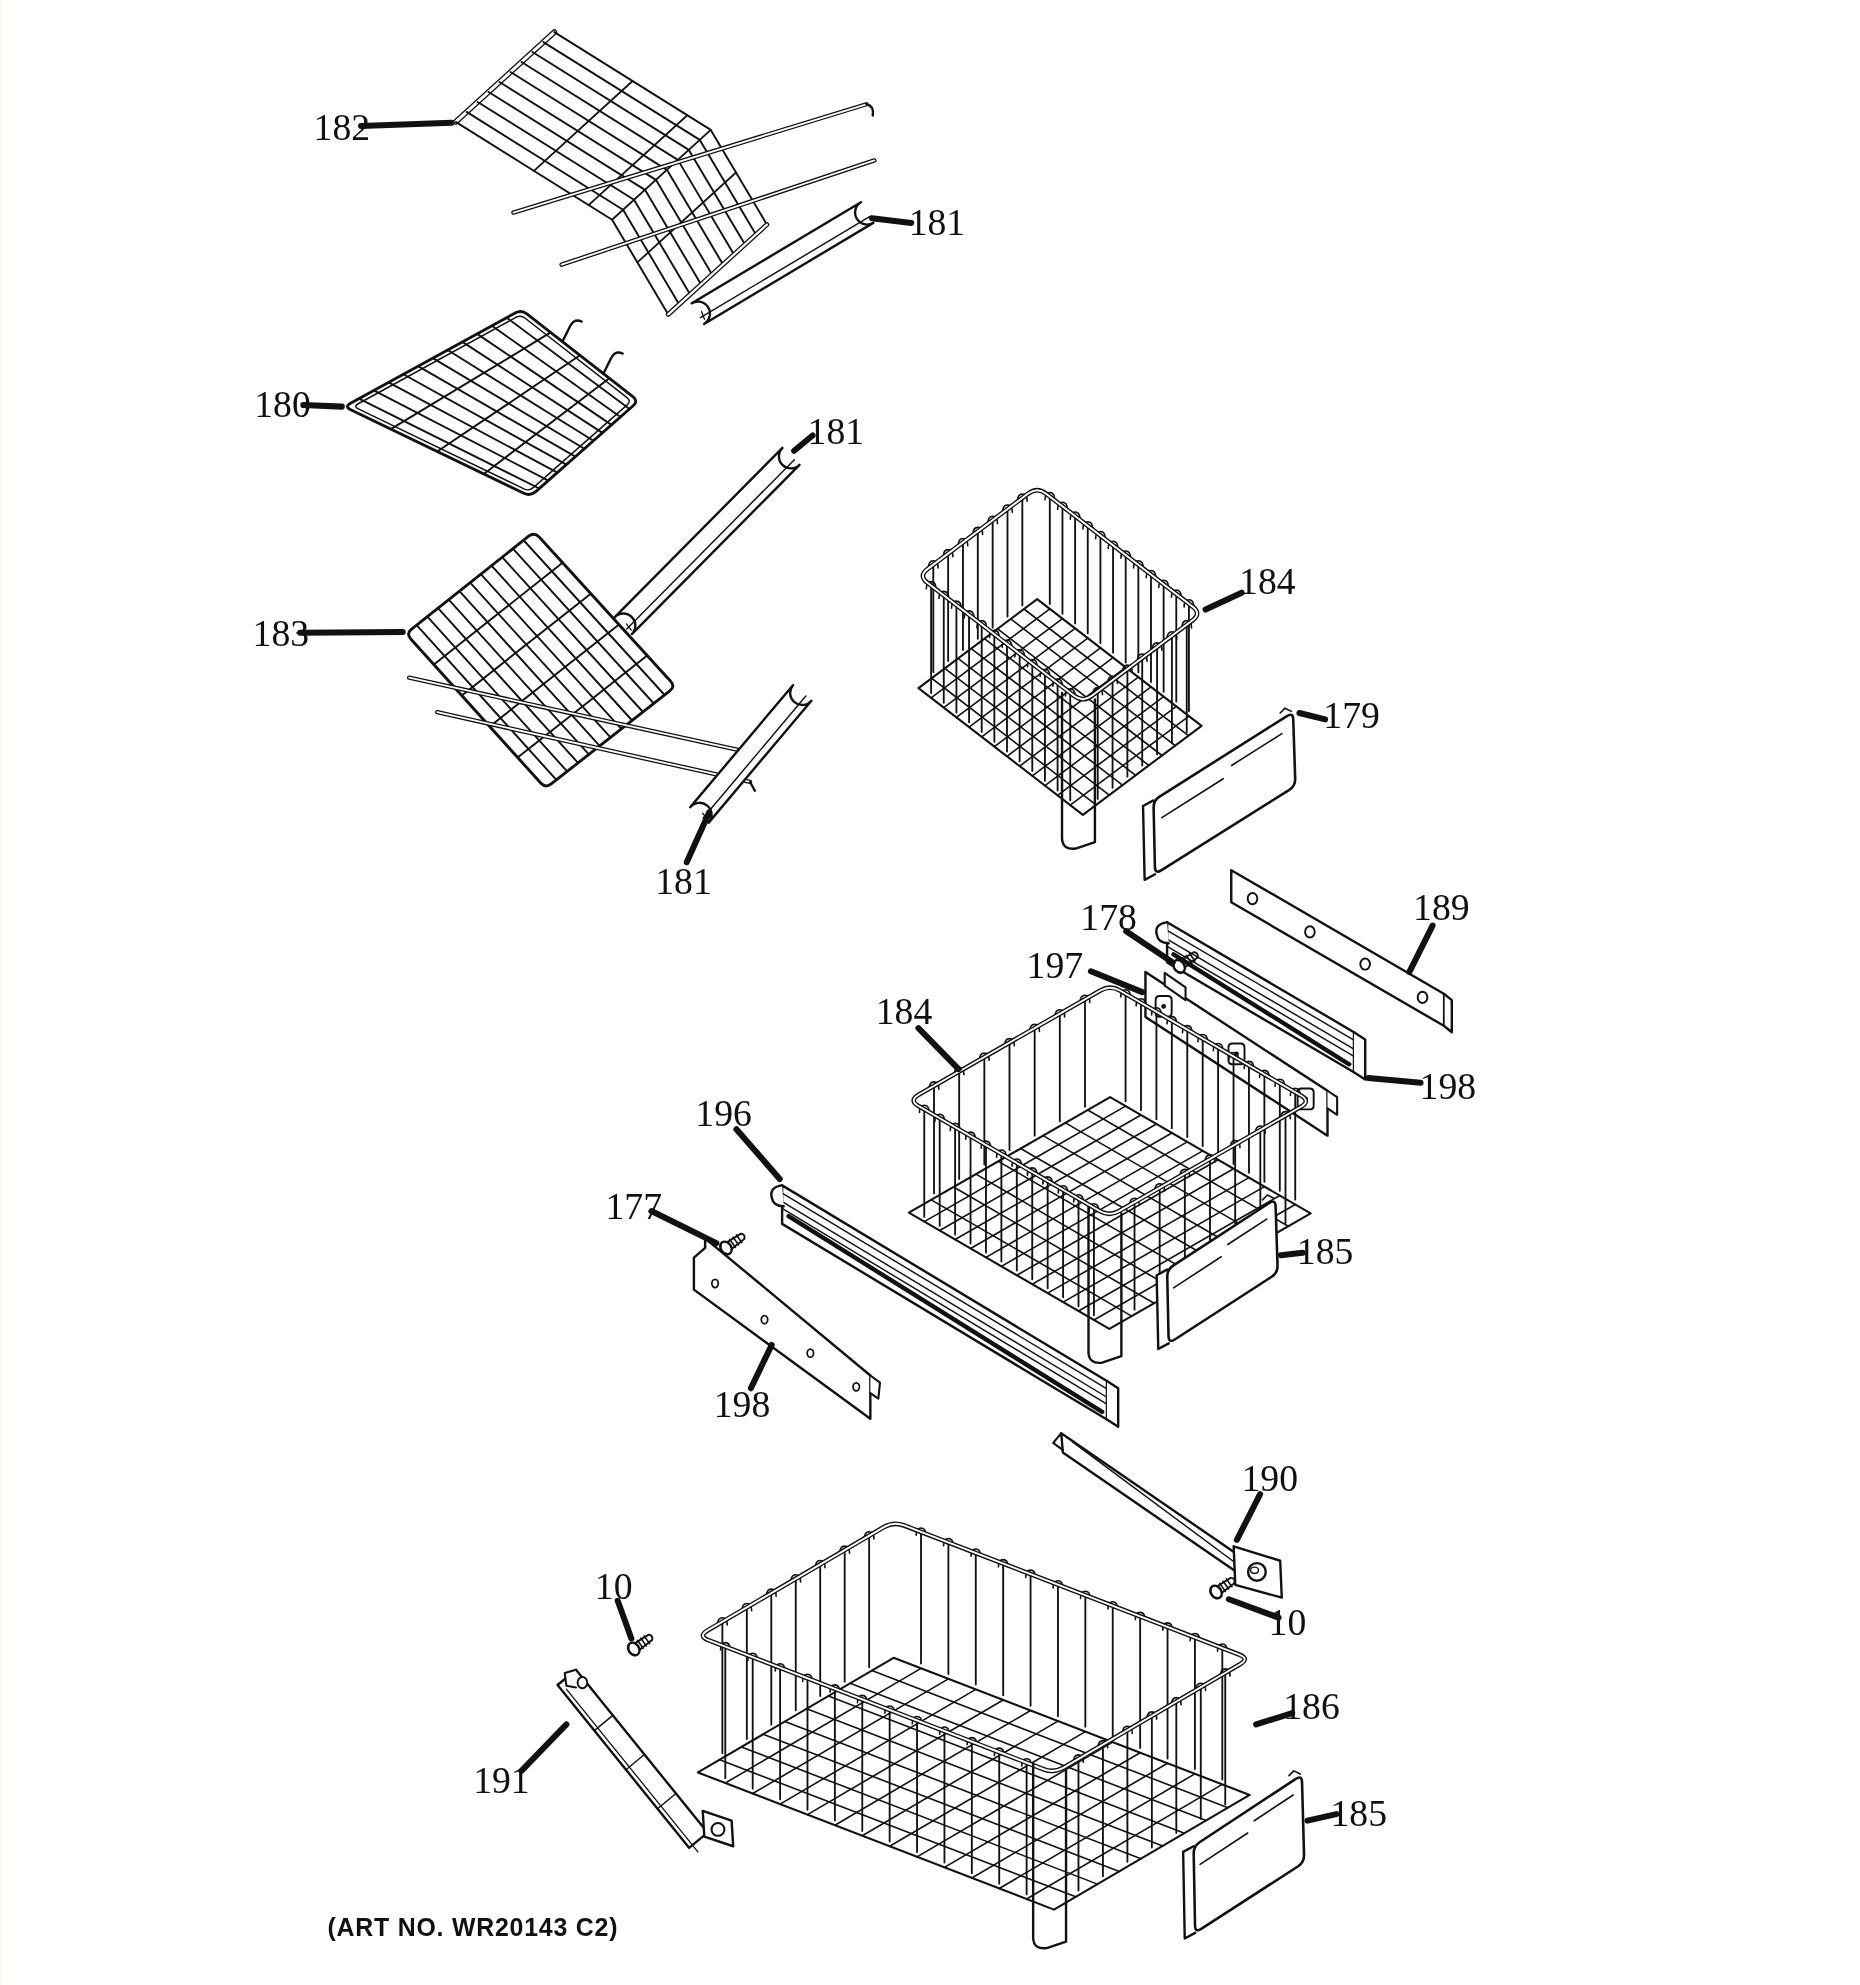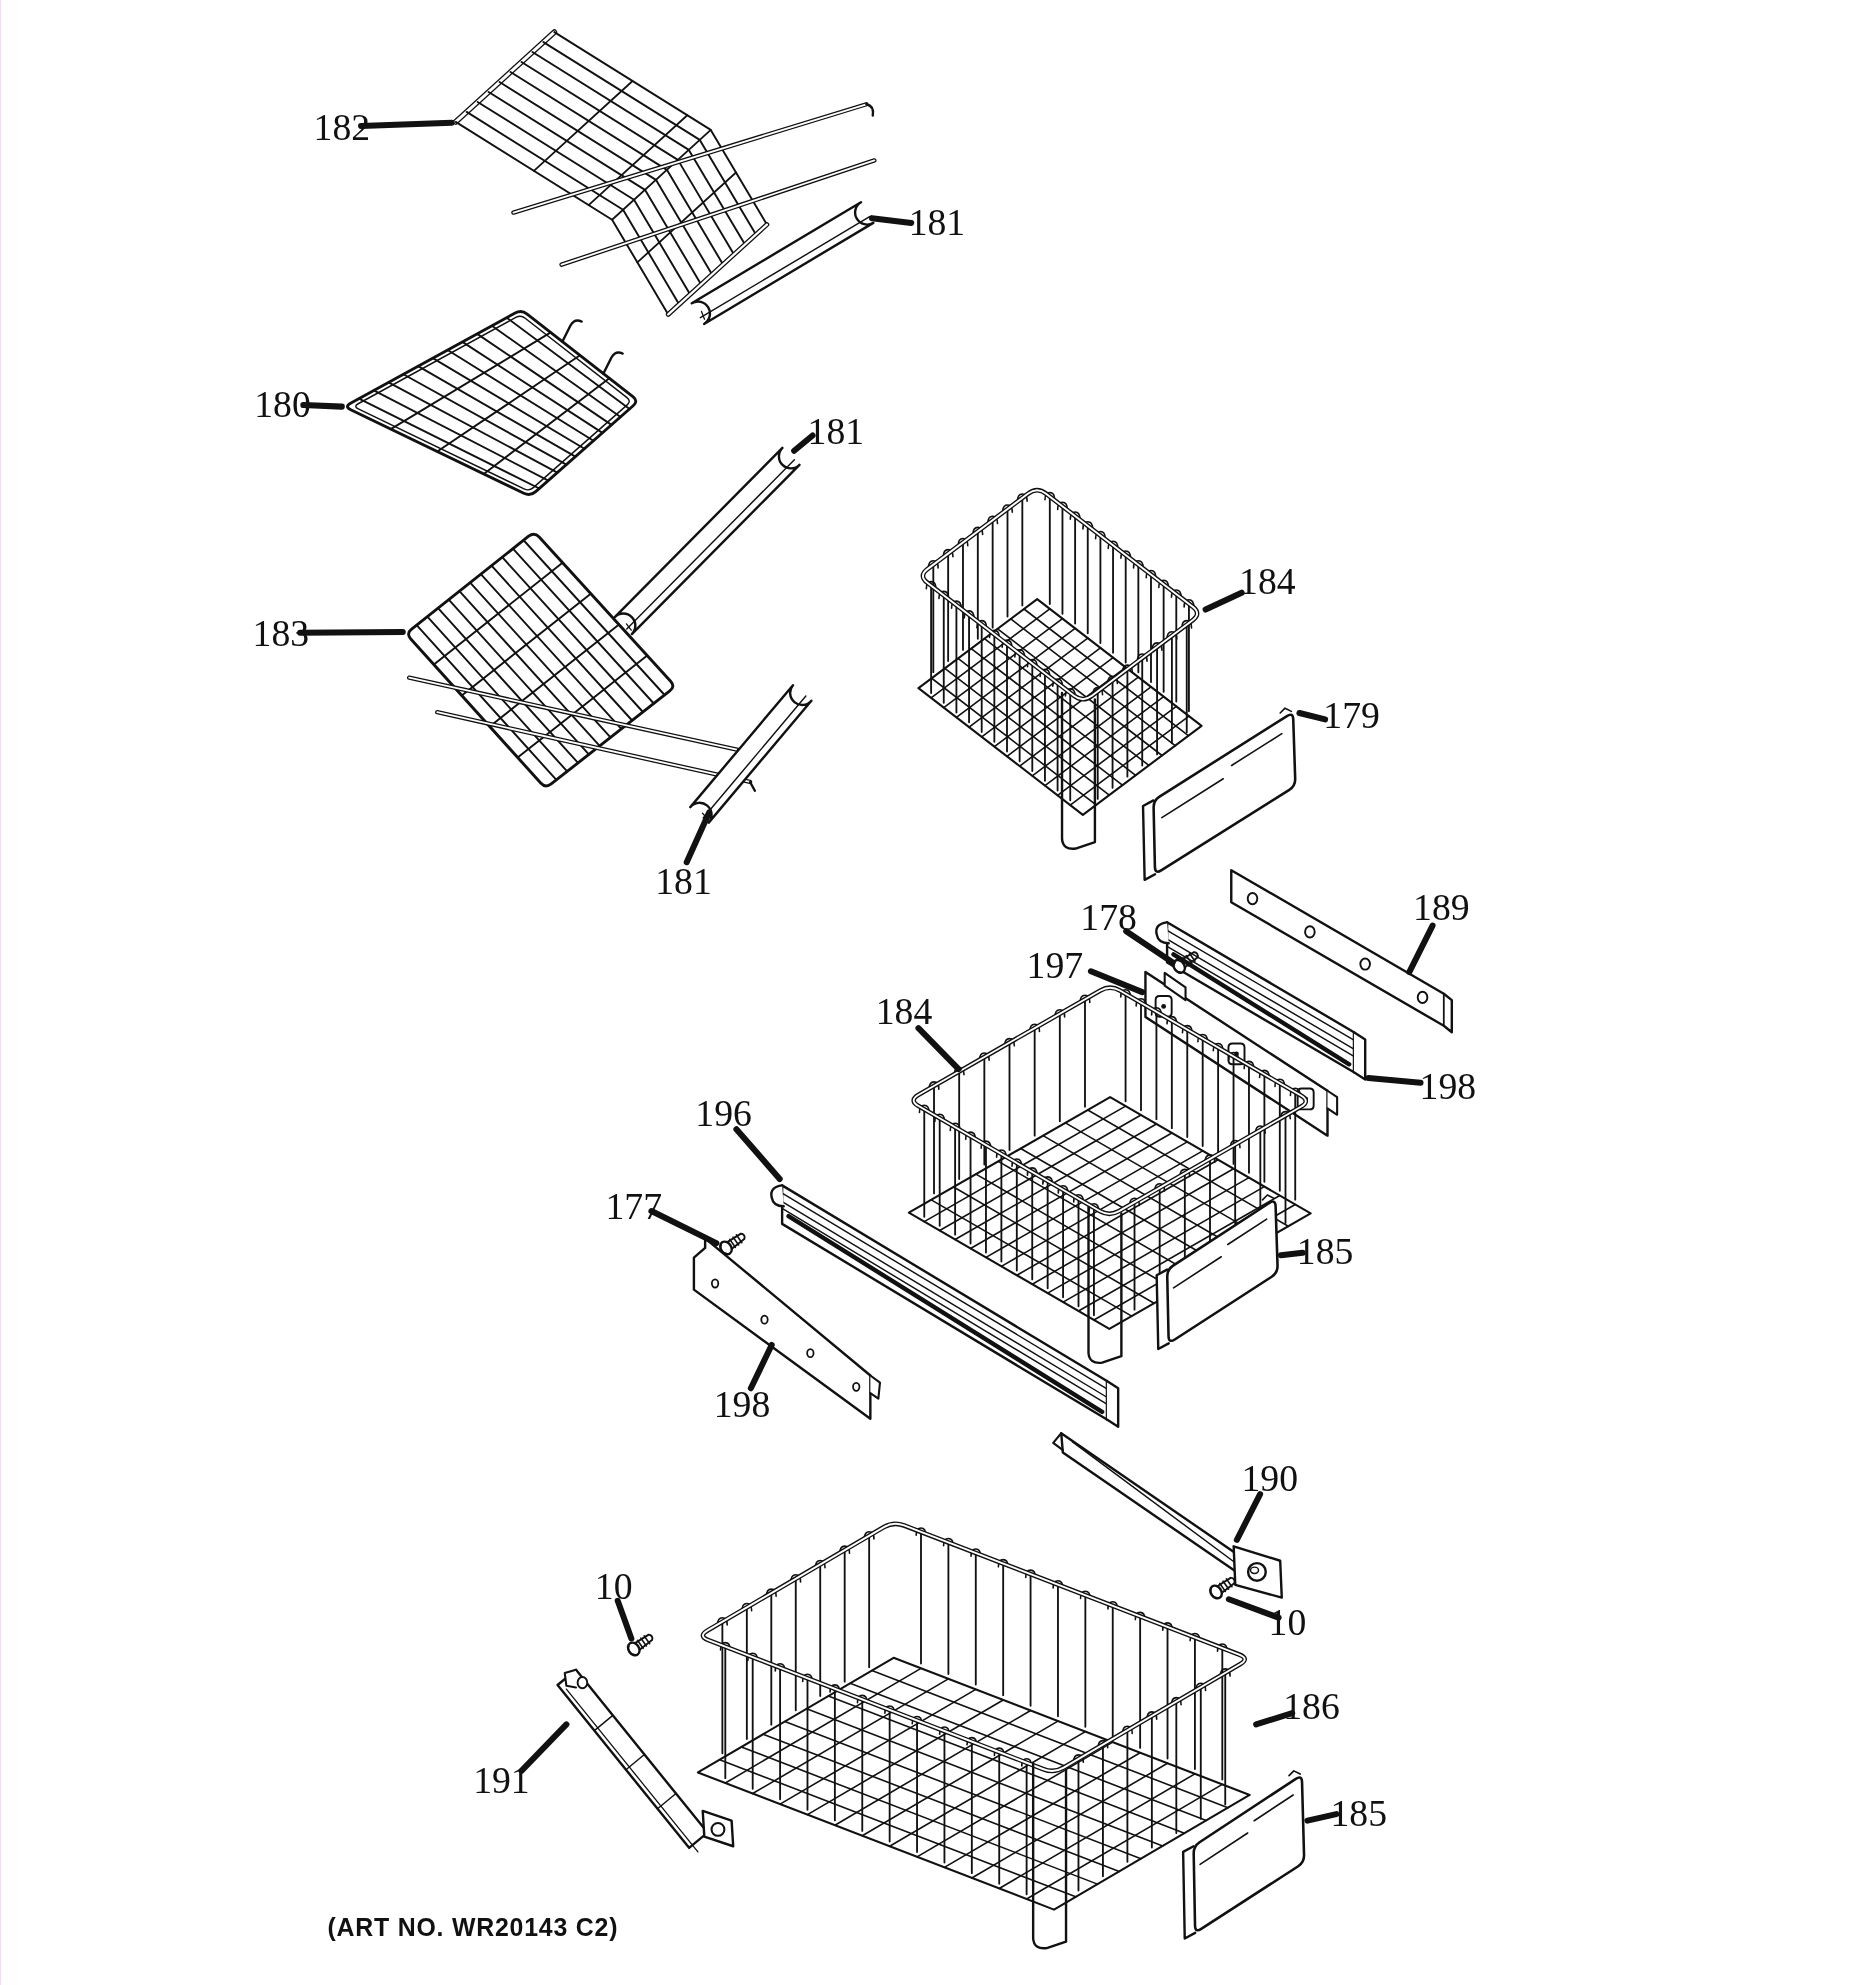--- a/index.html
+++ b/index.html
@@ -1,16 +1,16 @@
 <!DOCTYPE html>
 <html style="font-size:13px"><head>
 <meta charset="utf-8">
 <style>
   html,body{margin:0;padding:0;background:#ffffff;}
-  .page{width:1540px;height:1985px;position:relative;background:#a21caf;overflow:hidden;}
+  .page{width:1540px;height:1985px;position:relative;background:#bef264;overflow:hidden;}
   svg{display:block;}
   text.callout{font-family:"Liberation Serif","DejaVu Serif",serif;}
   text.artno{font-family:"Liberation Sans","DejaVu Sans",sans-serif;font-weight:bold;letter-spacing:1px;}
 </style>
 </head>
 <body>
 
 <div class="page">
 <svg id="svg" width="1861" height="1985" viewBox="0 0 2320 2475">
   <rect x="0" y="0" width="2320" height="2475" fill="#ffffff"></rect>

